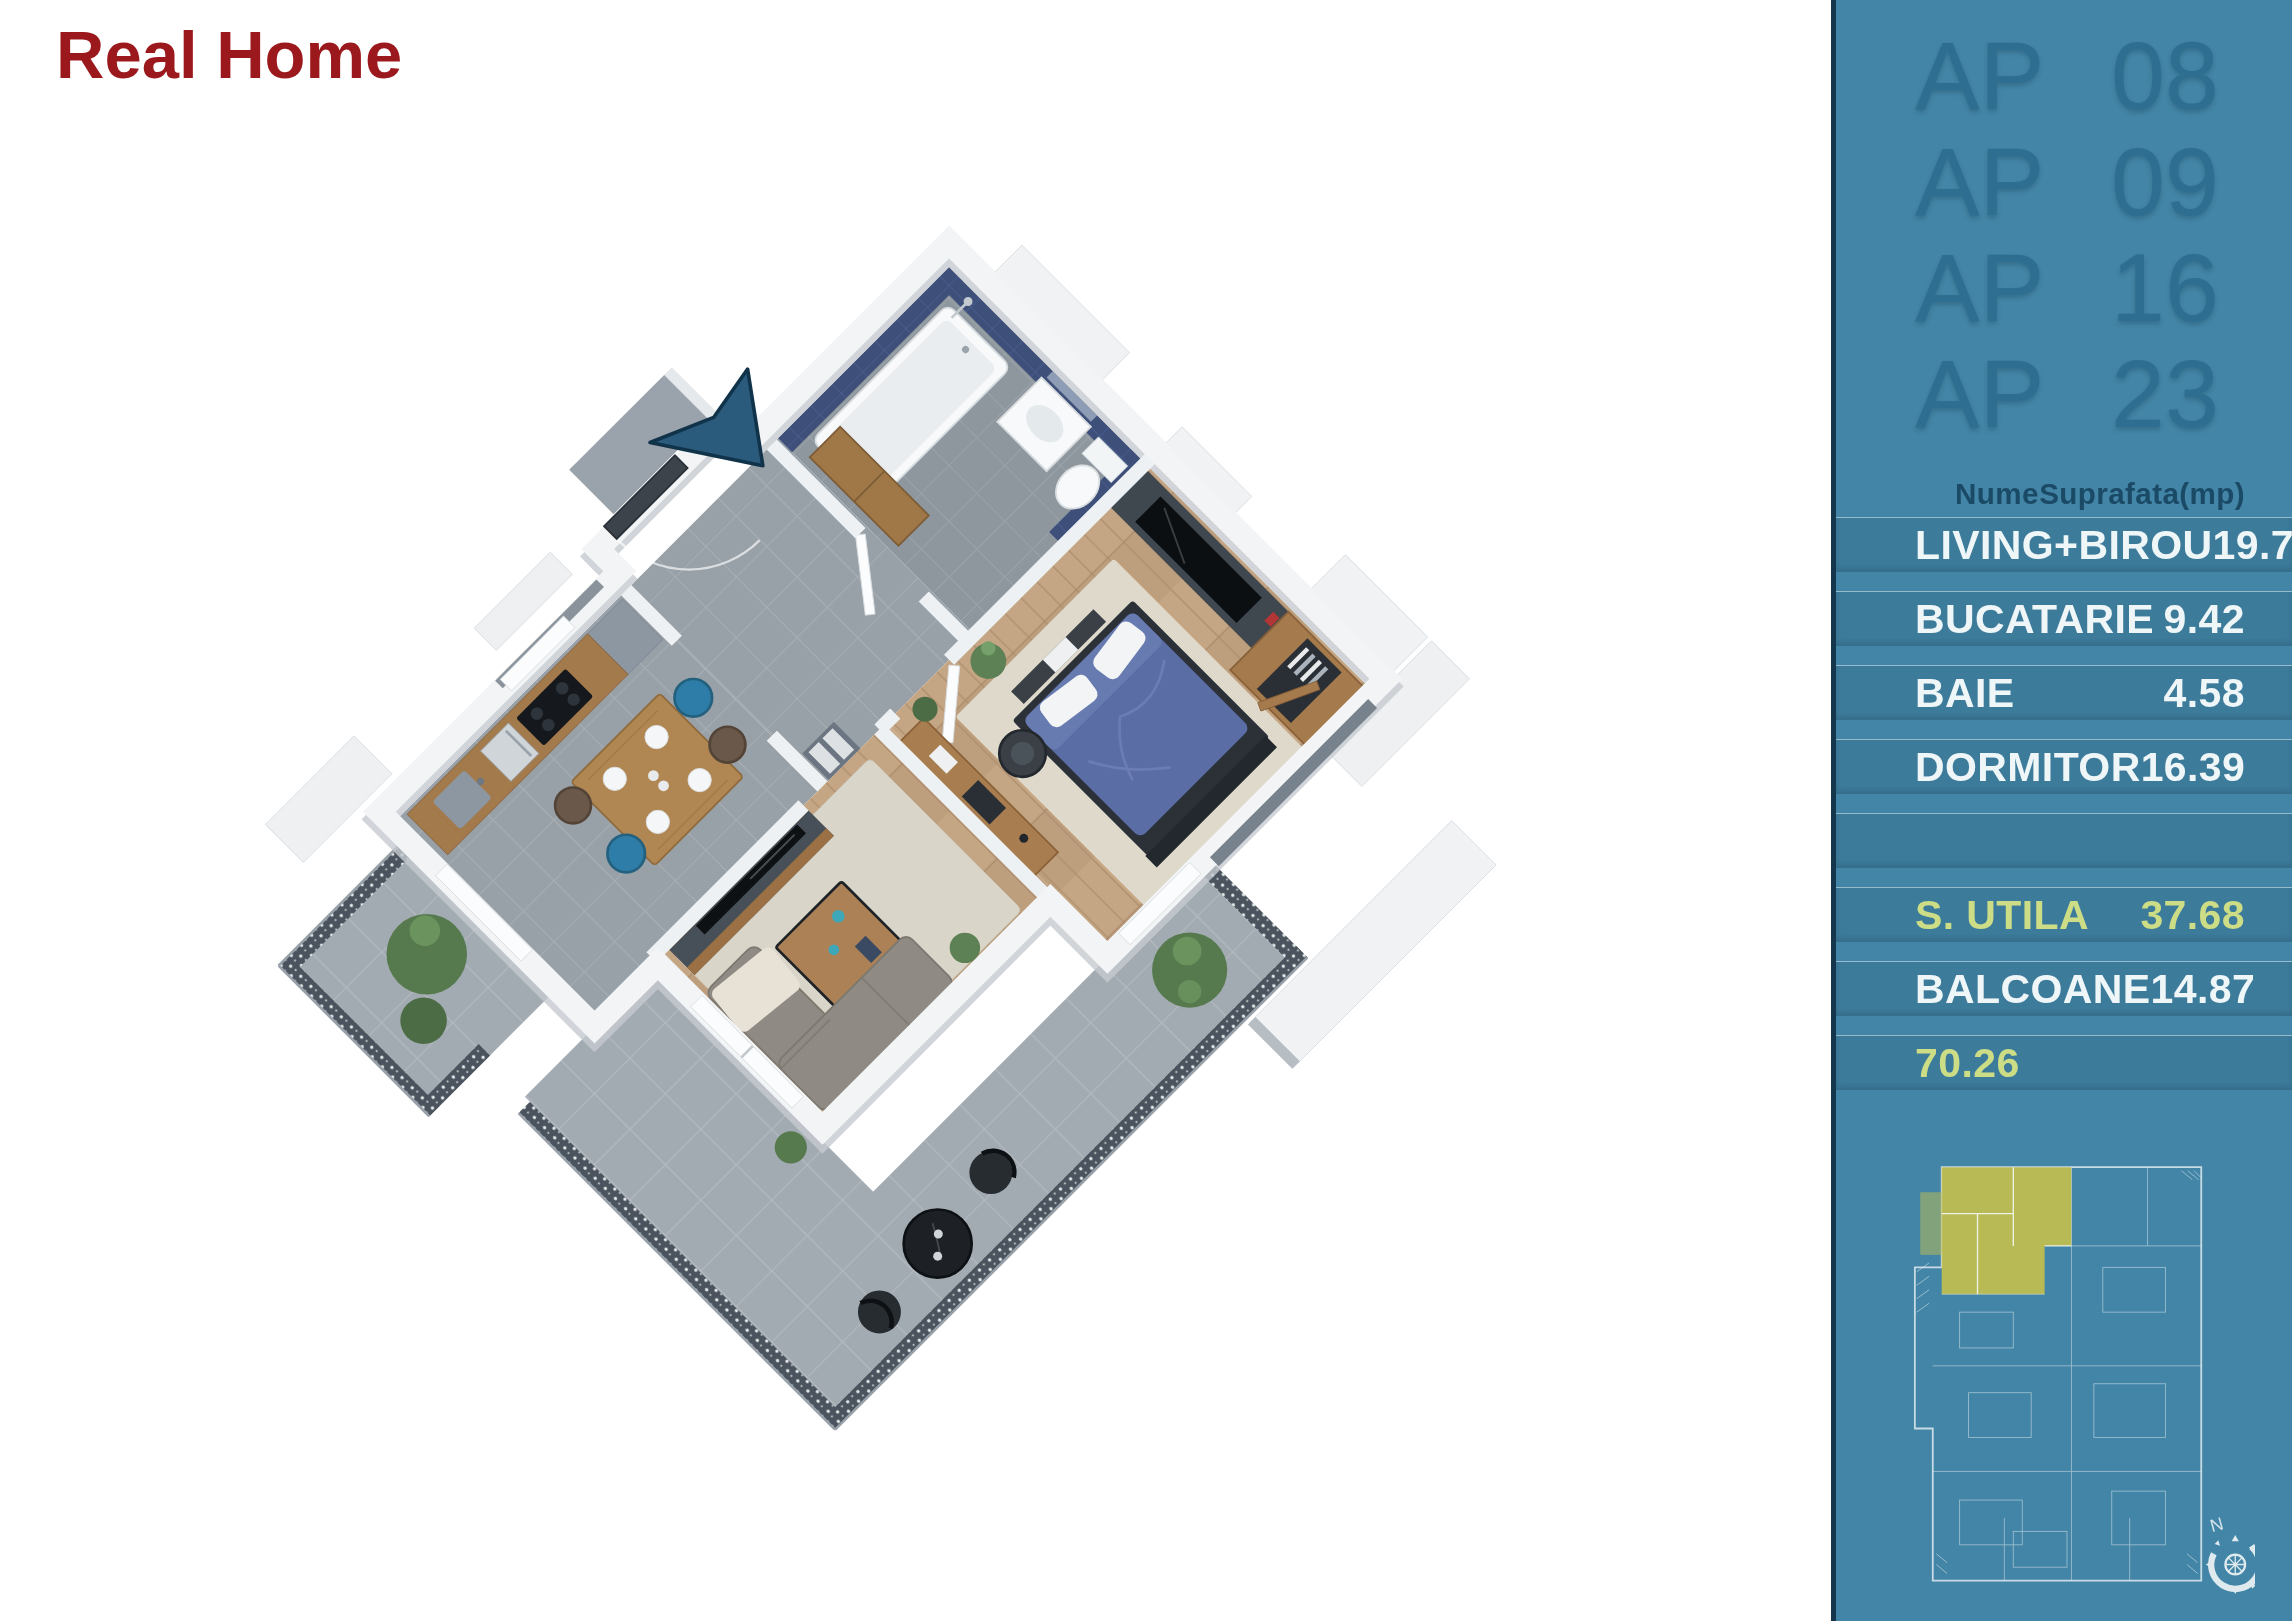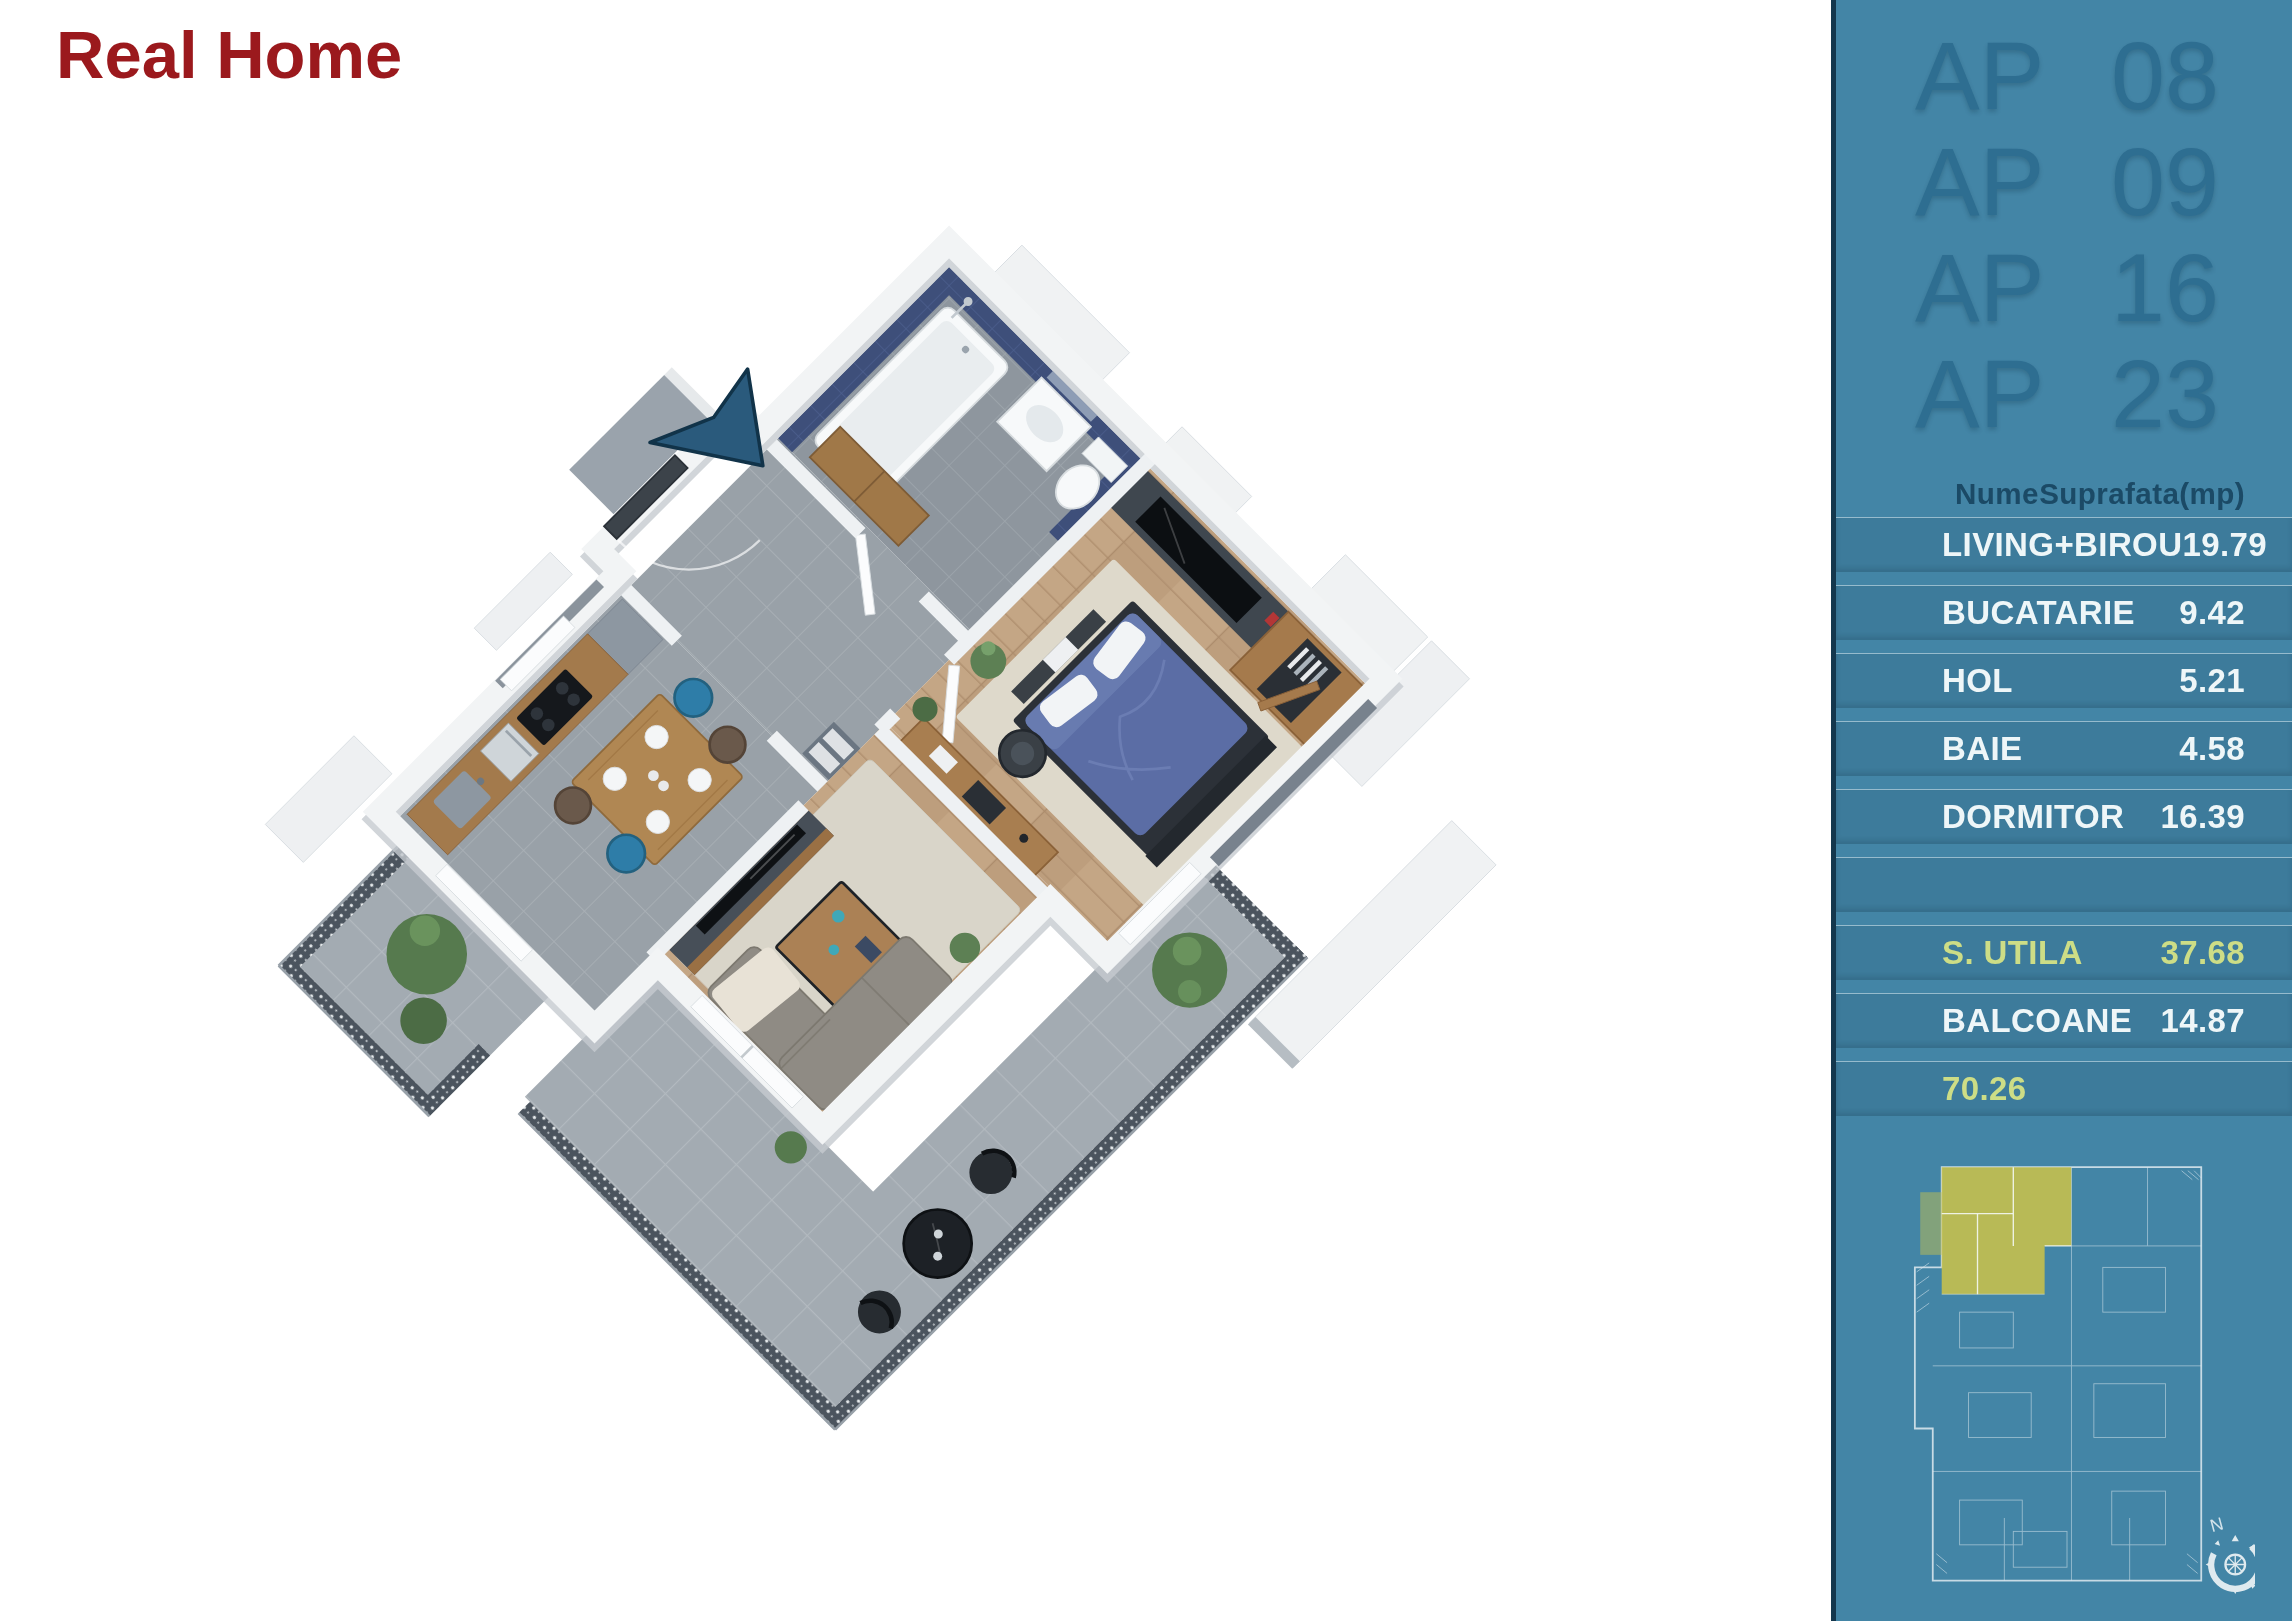--- a/index.html
+++ b/index.html
@@ -20,26 +20,26 @@
   .ap-list{position:absolute;top:23px;left:0;right:0;}
   .ap-row{display:flex;justify-content:space-between;align-items:center;
           padding:0 73px 0 79px;height:106px;
           font-size:97px;font-weight:400;color:#2e6e91;font-stretch:condensed;
           text-shadow:0 2.7px 4.5px rgba(8,40,60,.22);}
   .tbl-header{position:absolute;top:473px;left:0;right:0;height:41px;
           display:flex;justify-content:space-between;align-items:center;
           padding:0 47px 0 119px;font-size:29.6px;font-weight:700;color:#1b4a66;
           font-stretch:condensed;letter-spacing:0.4px;}
   .table{position:absolute;top:517px;left:0;right:0;}
-  .trow{height:54px;margin-bottom:13px;display:flex;justify-content:space-between;
-        align-items:center;padding:0 47px 0 106px;
+  .trow{height:54px;margin-bottom:19px;display:flex;justify-content:space-between;
+        align-items:center;padding:0 47px 0 79px;
         background:rgba(13,43,60,0.10);
         border-top:1.8px solid rgba(224,240,246,.55);
         box-shadow:inset 0 -3.6px 5.4px rgba(10,35,50,.16);
-        font-size:33px;font-weight:700;color:#eef6f8;font-stretch:condensed;
+        font-size:41px;font-weight:700;color:#eef6f8;font-stretch:condensed;
         letter-spacing:0.4px;}
   .trow.hl .tlabel,.trow.hl .tvalue{color:#cddd86;}
   #blueprint{position:absolute;left:43px;top:1160px;width:376px;height:443px;}
 </style>
 </head>
 <body>
 
 <div id="stage">
 
   <div id="logo">Real Home</div>
@@ -287,24 +287,20 @@
     <div class="table">
       <div class="trow">
         <span class="tlabel">LIVING+BIROU</span>
         <span class="tvalue">19.79</span>
       </div>
       <div class="trow">
         <span class="tlabel">BUCATARIE</span>
         <span class="tvalue">9.42</span>
       </div>
       <div class="trow">
-        <span class="tlabel">HOL</span>
-        <span class="tvalue">5.21</span>
-      </div>
-      <div class="trow">
         <span class="tlabel">BAIE</span>
         <span class="tvalue">4.58</span>
       </div>
       <div class="trow">
         <span class="tlabel">DORMITOR</span>
         <span class="tvalue">16.39</span>
       </div>
       <div class="trow empty"></div>
       <div class="trow hl">
         <span class="tlabel">S. UTILA</span>

